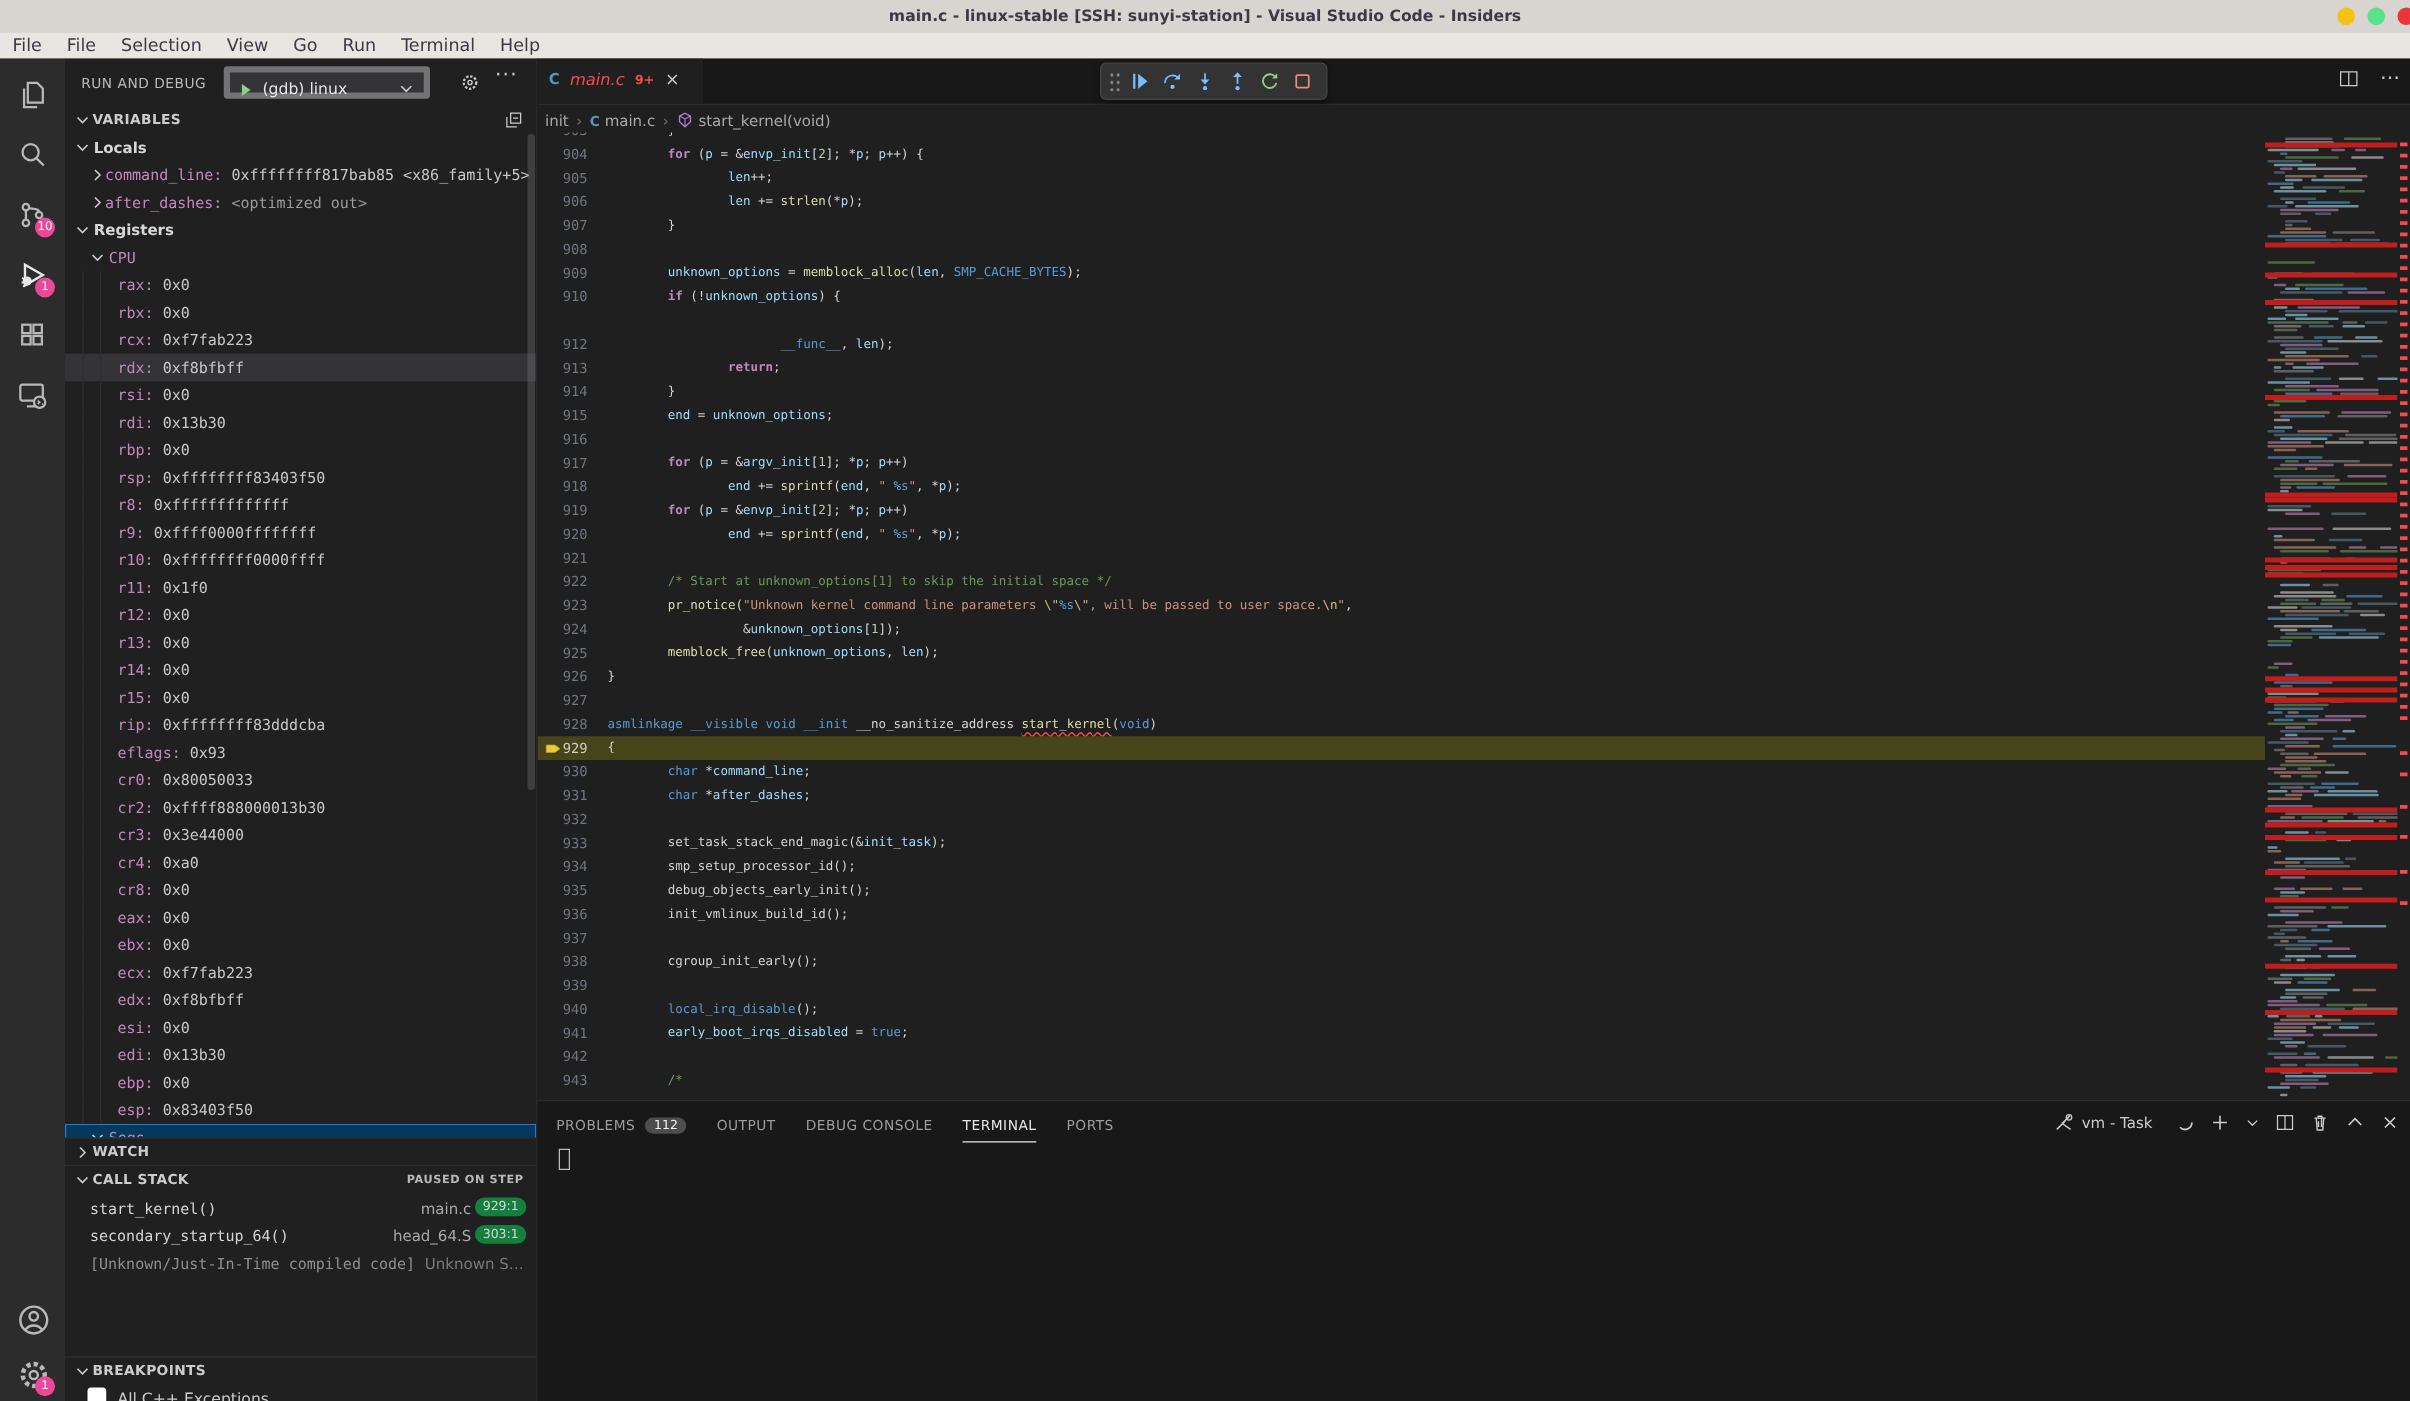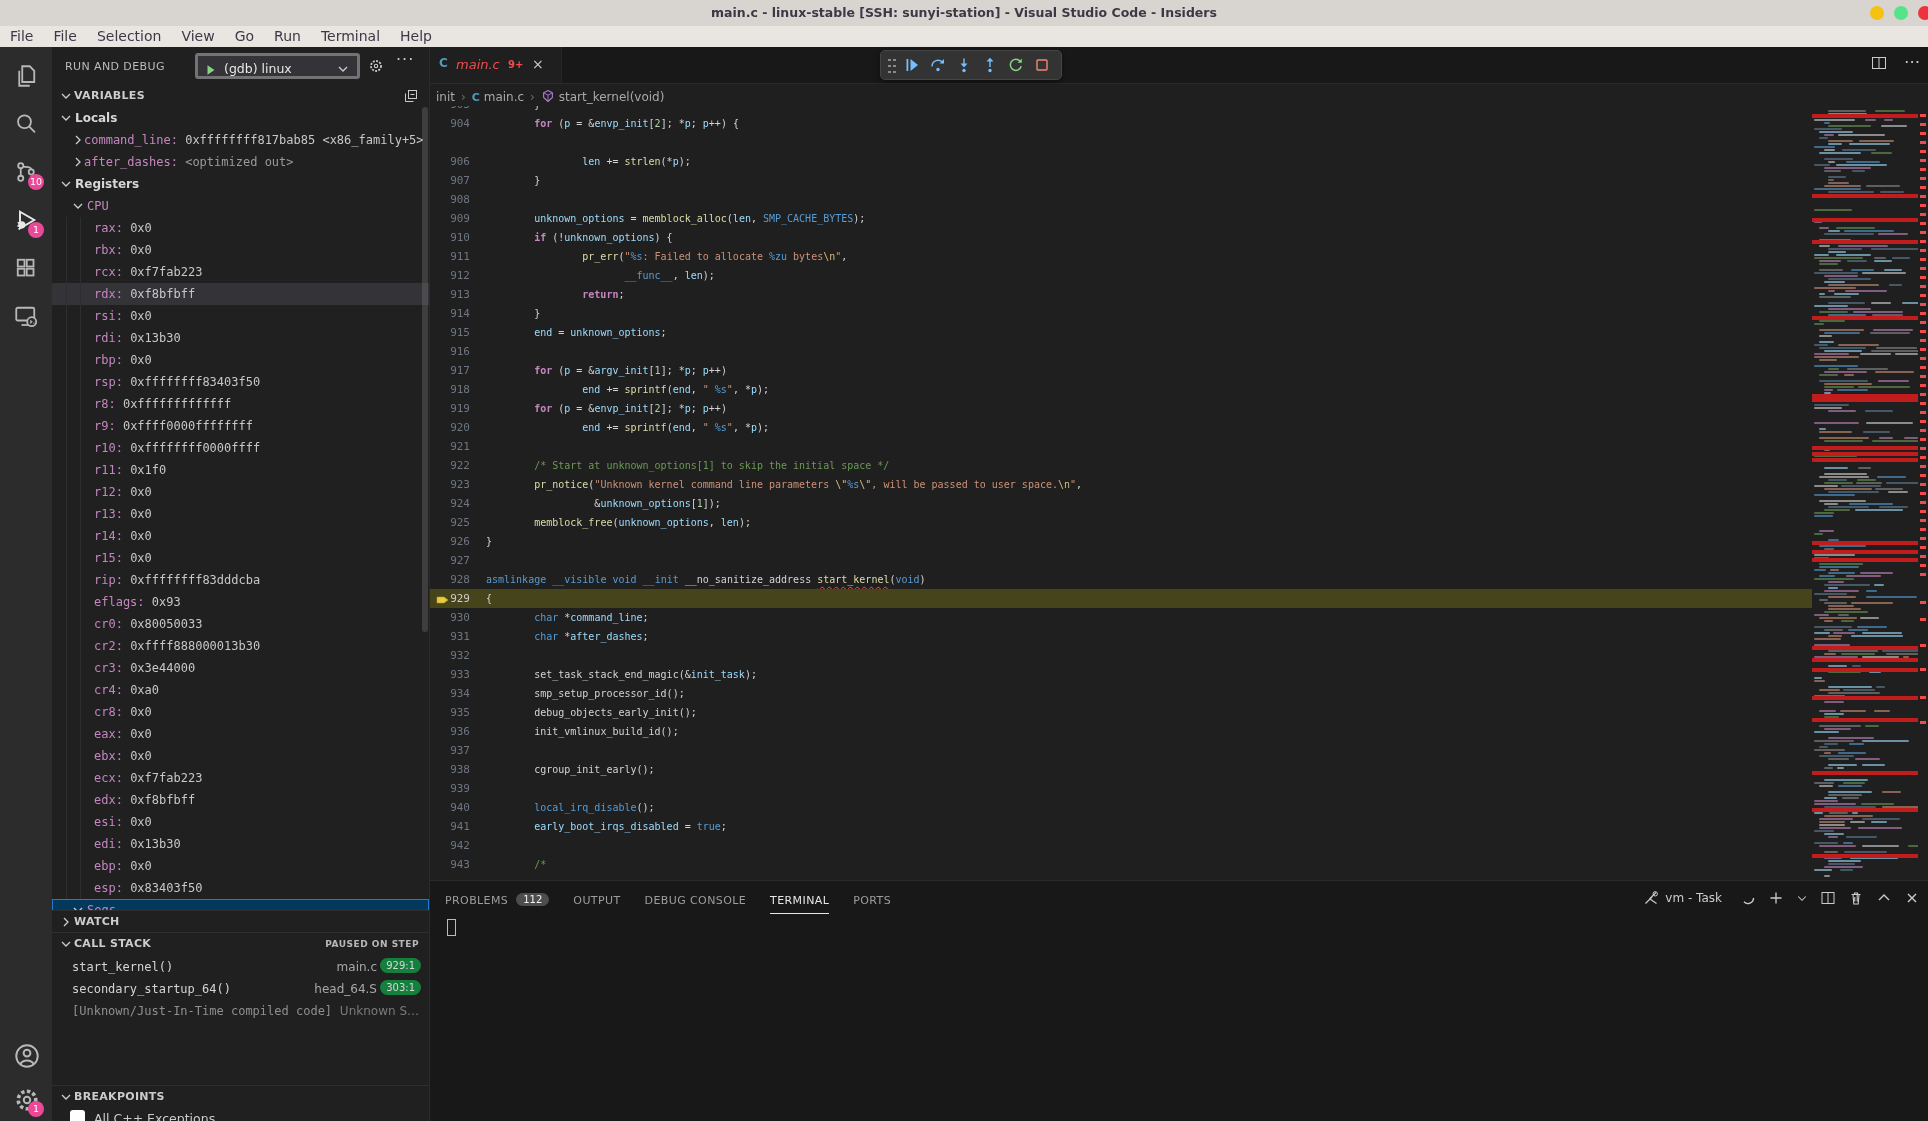--- a/index.html
+++ b/index.html
@@ -20,22 +20,22 @@
   .ab-item{position:absolute;left:0;width:52px;height:48px;}
   .ab-item svg{position:absolute;left:14px;top:12px;}
   .ab-badge{position:absolute;right:8px;bottom:6px;min-width:16px;height:16px;border-radius:9px;
             background:#ec4899;color:#fff;font-size:9.5px;line-height:16px;text-align:center;
             padding:0 2px;box-sizing:border-box;}
   
   .sidebar{position:absolute;left:52px;top:0;width:378px;height:100%;background:#202021;
            border-right:1px solid #2b2b2b;box-sizing:border-box;color:#cccccc;}
   .sb-head{position:absolute;left:0;top:0;width:100%;height:38px;}
   .sb-title{position:absolute;left:13px;top:13px;font-size:11px;letter-spacing:.4px;color:#bbbbbb;}
-  .launch{position:absolute;left:143px;top:6px;width:165px;height:26px;background:#333338;
-          border:3px solid #737373;border-radius:3px;box-sizing:border-box;}
+  .launch{position:absolute;left:127px;top:6px;width:165px;height:26px;background:#333338;
+          border:5px solid #737373;border-radius:3px;box-sizing:border-box;}
   .launch .play{position:absolute;left:6px;top:6px;}
   .launch .lbl{position:absolute;left:26px;top:5px;font-size:12.5px;color:#e7e7e7;}
   .launch .chev{position:absolute;right:6px;top:5px;}
   .sb-gear{position:absolute;left:316px;top:11px;}
   .sb-more{position:absolute;left:344px;top:3px;font-size:16px;color:#cccccc;letter-spacing:1px;}
   .sec-head{position:absolute;left:0;width:100%;height:22px;font-size:11px;font-weight:bold;
             color:#cccccc;letter-spacing:.3px;}
   .sec-head .chev{position:absolute;left:6px;top:3px;}
   .sec-head .t{position:absolute;left:22px;top:4px;}
   .sec-border{border-top:1px solid #2e2e2e;}
@@ -377,43 +377,43 @@
       <div class="edmain">
         <div class="codelayer" id="code">
             <div class="cl" style="top: -11px;">
               <span class="ln">903</span>
               <span class="ct"><span class="tg"></span><span class="tk-p">}</span></span>
             </div>
             <div class="cl" style="top: 8px;">
               <span class="ln">904</span>
               <span class="ct"><span class="tg"></span><span class="tk-k">for</span><span class="tk-p"> (</span><span class="tk-v">p</span><span class="tk-p"> = &amp;</span><span class="tk-v">envp_init</span><span class="tk-p">[</span><span class="tk-n">2</span><span class="tk-p">]; *</span><span class="tk-v">p</span><span class="tk-p">; </span><span class="tk-v">p</span><span class="tk-p">++) {</span></span>
             </div>
+            <div class="cl" style="top: 27px;">
+              <span class="ln">905</span>
+              <span class="ct"><span class="tg"></span><span class="tg g"></span><span class="tk-v">len</span><span class="tk-p">++;</span></span>
+            </div>
             <div class="cl" style="top: 46px;">
               <span class="ln">906</span>
               <span class="ct"><span class="tg"></span><span class="tg g"></span><span class="tk-v">len</span><span class="tk-p"> += </span><span class="tk-f">strlen</span><span class="tk-p">(*</span><span class="tk-v">p</span><span class="tk-p">);</span></span>
             </div>
             <div class="cl" style="top: 65px;">
               <span class="ln">907</span>
               <span class="ct"><span class="tg"></span><span class="tk-p">}</span></span>
             </div>
             <div class="cl" style="top: 84px;">
               <span class="ln">908</span>
               <span class="ct"></span>
             </div>
             <div class="cl" style="top: 103px;">
               <span class="ln">909</span>
               <span class="ct"><span class="tg"></span><span class="tk-v">unknown_options</span><span class="tk-p"> = </span><span class="tk-f">memblock_alloc</span><span class="tk-p">(</span><span class="tk-v">len</span><span class="tk-p">, </span><span class="tk-t">SMP_CACHE_BYTES</span><span class="tk-p">);</span></span>
             </div>
             <div class="cl" style="top: 122px;">
               <span class="ln">910</span>
               <span class="ct"><span class="tg"></span><span class="tk-k">if</span><span class="tk-p"> (!</span><span class="tk-v">unknown_options</span><span class="tk-p">) {</span></span>
-            </div>
-            <div class="cl" style="top: 141px;">
-              <span class="ln">911</span>
-              <span class="ct"><span class="tg"></span><span class="tg g"></span><span class="tk-f">pr_err</span><span class="tk-p">(</span><span class="tk-s">"</span><span class="tk-t">%s</span><span class="tk-s">: Failed to allocate </span><span class="tk-t">%zu</span><span class="tk-s"> bytes</span><span class="tk-e">\n</span><span class="tk-s">"</span><span class="tk-p">,</span></span>
             </div>
             <div class="cl" style="top: 160px;">
               <span class="ln">912</span>
               <span class="ct"><span class="tg"></span><span class="tg g"></span><span class="tk-p">       </span><span class="tk-t">__func__</span><span class="tk-p">, </span><span class="tk-v">len</span><span class="tk-p">);</span></span>
             </div>
             <div class="cl" style="top: 179px;">
               <span class="ln">913</span>
               <span class="ct"><span class="tg"></span><span class="tg g"></span><span class="tk-k">return</span><span class="tk-p">;</span></span>
             </div>
             <div class="cl" style="top: 198px;">

